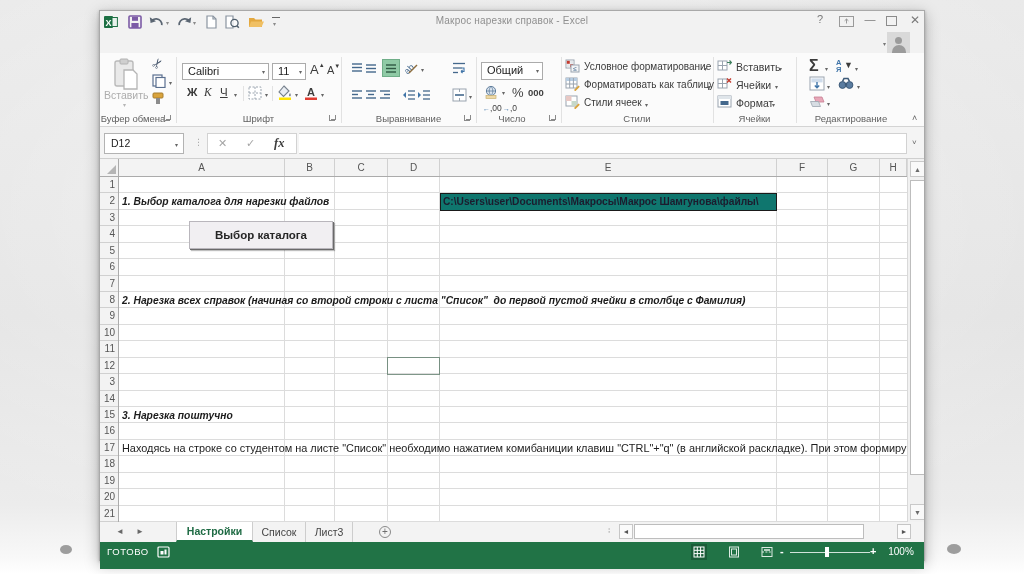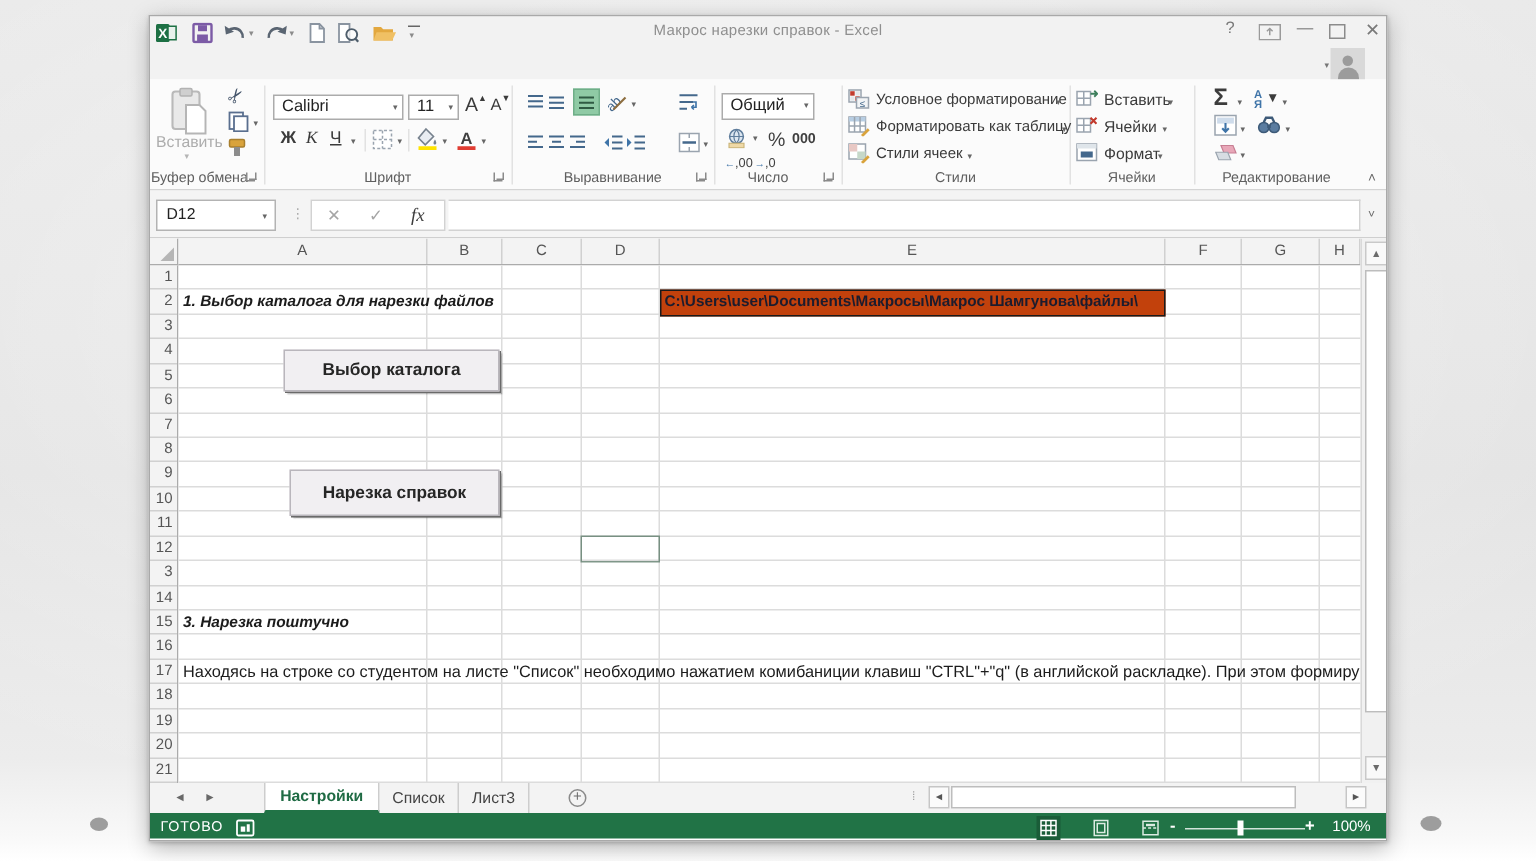--- a/index.html
+++ b/index.html
@@ -20,21 +20,21 @@
     background:#fff; border:1px solid #a9a9a9;
     box-shadow:0 4px 14px rgba(0,0,0,.28), 0 1px 3px rgba(0,0,0,.22);
     font-size:11px; color:#444;
   }
   #titlebar { position:absolute; left:0; top:0; width:100%; height:21px; background:#f2f2f2; }
   #tabrow   { position:absolute; left:0; top:21px; width:100%; height:21px; background:#f2f2f2; }
   #ribbon   { position:absolute; left:0; top:42px; width:100%; height:74px; background:#fbfbfb; border-bottom:1px solid #d4d4d4; }
   #formula  { position:absolute; left:0; top:116px; width:100%; height:32px; background:#f4f4f4; border-bottom:1px solid #cfcfcf; }
   #sheet    { position:absolute; left:0; top:148px; width:100%; height:363px; background:#fff; overflow:hidden; }
   #tabsbar  { position:absolute; left:0; top:511px; width:100%; height:20px; background:#f3f3f3; }
-  #statusbar{ position:absolute; left:0; top:531px; width:100%; height:17px; background:#217346; }
+  #statusbar{ position:absolute; left:0; top:531px; width:100%; height:27px; background:#217346; }
 
   
   .qat-icon { position:absolute; top:4px; }
   #title { position:absolute; left:0; right:0; top:4px; text-align:center; font-size:10px; color:#8f8f8f; letter-spacing:.2px; }
   .winbtn { position:absolute; top:2px; height:16px; color:#7a7a7a; font-size:11px; text-align:center; }
   .tinydrop { color:#8b8b8b; font-size:6px; }
 
   
   #tabs { position:absolute; left:0; top:0; height:21px; display:flex; }
   .rtab { height:21px; line-height:21px; text-align:center; font-size:10.5px; color:#4a4a4a; letter-spacing:.2px; }
@@ -81,21 +81,21 @@
   #corner .tri { position:absolute; right:2px; bottom:2px; width:0; height:0; border-left:9px solid transparent; border-bottom:9px solid #b5b5b5; }
   #colheads { position:absolute; left:19px; top:0; width:788px; height:18px; background:#f3f3f3; border-bottom:1px solid #ababab; }
   .colhead { position:absolute; top:0; height:17px; line-height:17px; text-align:center; font-size:10px; color:#555; border-right:1px solid #d0d0d0; }
   #rowheads { position:absolute; left:0; top:18px; width:19px; height:345px; background:#f3f3f3; border-right:1px solid #ababab; }
   .rowhead { position:absolute; left:0; width:18px; text-align:right; padding-right:3px; font-size:10px; color:#555; border-bottom:1px solid #d0d0d0; }
   #gridarea { position:absolute; left:19px; top:18px; width:788px; height:345px; background:#fff; }
   .vline { position:absolute; top:0; width:1px; height:345px; background:#dcdcdc; }
   .hline { position:absolute; left:0; width:788px; height:1px; background:#dcdcdc; }
   .celltext { position:absolute; font-size:10.3px; color:#1c1c1c; white-space:pre; }
   .bi { font-weight:bold; font-style:italic; }
-  #e2cell { position:absolute; left:321px; top:15.9px; width:337px; height:18px; background:#c2410c; border:1.4px solid #1a1a1a; }
+  #e2cell { position:absolute; left:321px; top:15.9px; width:337px; height:18px; background:#0f766e; border:1.4px solid #1a1a1a; }
   #e2cell span { position:absolute; left:2px; top:2.5px; font-size:10.2px; font-weight:bold; color:#1c1c2e; white-space:pre; }
   .formbtn { position:absolute; background:#f1eff2; border:1px solid #b9b6bc;
     box-shadow:1px 1px 0 #6a6a6a, 2px 2px 1px rgba(0,0,0,.25);
     text-align:center; font-size:11.5px; font-weight:bold; color:#262626; }
   #selcell { position:absolute; left:268px; top:179.7px; width:53px; height:18px; border:1.4px solid rgba(95,125,108,.8); }
   
   #vscroll { position:absolute; left:807px; top:0; width:19px; height:363px; background:#f1f1f1; border-left:1px solid #d9d9d9; }
   .sbtn { position:absolute; left:2px; width:15px; background:#f9f9f9; border:1px solid #c9c9c9; text-align:center; color:#6b6b6b; }
   #vthumb { position:absolute; left:2px; top:21px; width:15px; height:295px; background:#fff; border:1px solid #bdbdbd; }
 
@@ -437,21 +437,21 @@
 
   <div id="formula">
     <div id="namebox">
       <span class="nval">D12</span>
       <span class="narr">▾</span>
     </div>
     <span class="abs" style="left:94px;top:10px;color:#aaa;font-size:9px;letter-spacing:0">⋮</span>
     <div id="fxbox">
       <span class="abs" style="left:10px;top:3px;color:#a5a5a5;font-size:11px">✕</span>
       <span class="abs" style="left:38px;top:3px;color:#a5a5a5;font-size:11px">✓</span>
-      <span class="abs" style="left:66px;top:2px;color:#3d3d3d;font-size:12.5px;font-style:italic;font-weight:normal;font-family:'Liberation Serif',serif">fx</span>
+      <span class="abs" style="left:66px;top:2px;color:#3d3d3d;font-size:12.5px;font-style:italic;font-weight:bold;font-family:'Liberation Serif',serif">fx</span>
     </div>
     <div id="fbar"><span></span></div>
     <span id="fchev">˅</span>
   </div>
 
   <div id="sheet">
     <div id="corner">
         <div class="tri"></div>
       </div>
     <div id="colheads">
@@ -515,22 +515,22 @@
           <div class="hline" style="top: 278.286px;"></div>
           <div class="hline" style="top: 294.715px;"></div>
           <div class="hline" style="top: 311.143px;"></div>
           <div class="hline" style="top: 327.572px;"></div>
           <div class="hline" style="top: 344.001px;"></div>
         </div>
       <div class="celltext bi" style="left:3px;top:19px">1. Выбор каталога для нарезки файлов</div>
       <div id="e2cell">
           <span>C:\Users\user\Documents\Макросы\Макрос Шамгунова\файлы\</span>
         </div>
-      <div class="formbtn" style="left:70px;top:56px;width:144px;height:28px;line-height:27px">Выбор каталога</div>
-      <div class="formbtn" style="left:74px;top:136px;width:140px;height:31px;line-height:30px">Нарезка справок</div>
+      <div class="formbtn" style="left:70px;top:44px;width:144px;height:28px;line-height:27px">Выбор каталога</div>
+      <div class="celltext bi" style="left:3px;top:117.5px">2. Нарезка всех справок (начиная со второй строки с листа "Список"  до первой пустой ячейки в столбце с Фамилия)</div>
       <div class="celltext bi" style="left:3px;top:232.5px">3. Нарезка поштучно</div>
       <div class="celltext" style="left:3px;top:265px;width:786px;overflow:hidden;font-size:10.9px">Находясь на строке со студентом на листе "Список" необходимо нажатием комибаниции клавиш "CTRL"+"q" (в английской раскладке). При этом формиру</div>
       <div id="selcell"></div>
     </div>
     <div id="vscroll">
       <div class="sbtn" style="top:2px;height:16px;font-size:7px;line-height:15px">▲</div>
       <div id="vthumb"></div>
       <div class="sbtn" style="top:345px;height:16px;font-size:7px;line-height:15px">▼</div>
     </div>
   </div>

